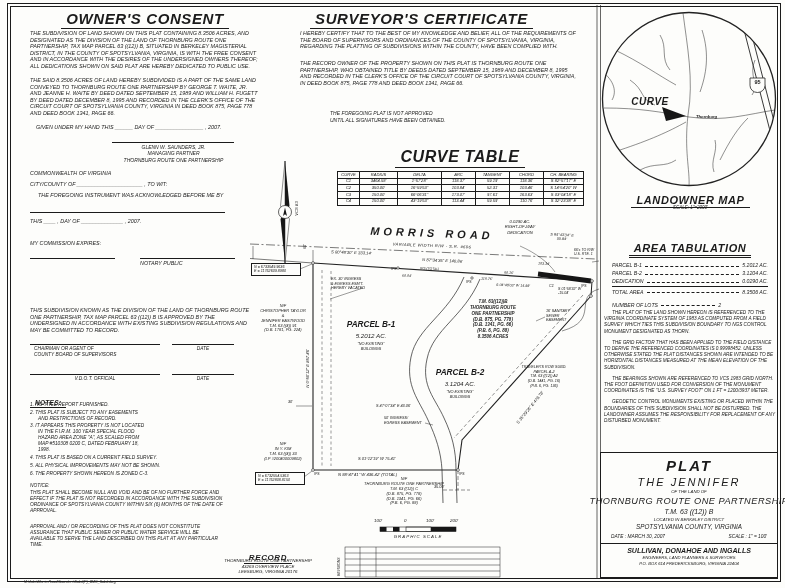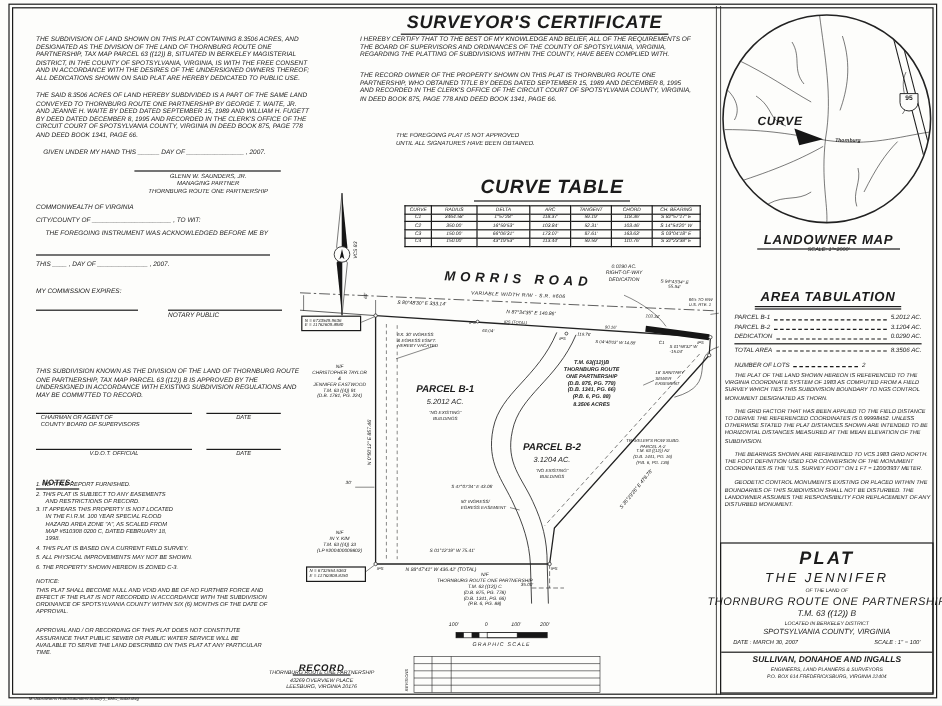--- a/index.html
+++ b/index.html
@@ -126,20 +126,23 @@
         <rect x="431" y="527" width="25" height="4.5" fill="#161616" stroke="none"></rect>
       </g>
 
       <g stroke-width="0.5">
         <rect x="345" y="547" width="155" height="30" fill="none"></rect>
         <path d="M345,553h155 M345,559h155 M345,565h155 M345,571h155 M360,547v30 M376,547v30"></path>
       </g>
     </g>
   </svg>
 
+  <div class="abs ctr" style="left:30px;top:10px;width:230px">
+    <span class="tl" style="font-size:15px">OWNER'S CONSENT</span>
+  </div>
   <div class="abs para" style="left:30px;top:30px;width:228px">THE SUBDIVISION OF LAND SHOWN ON THIS PLAT CONTAINING 8.3506 ACRES, AND DESIGNATED AS THE DIVISION OF THE LAND OF THORNBURG ROUTE ONE PARTNERSHIP, TAX MAP PARCEL 63 ((12)) B, SITUATED IN BERKELEY MAGISTERIAL DISTRICT, IN THE COUNTY OF SPOTSYLVANIA, VIRGINIA, IS WITH THE FREE CONSENT AND IN ACCORDANCE WITH THE DESIRES OF THE UNDERSIGNED OWNERS THEREOF; ALL DEDICATIONS SHOWN ON SAID PLAT ARE HEREBY DEDICATED TO PUBLIC USE.</div>
   <div class="abs para" style="left:30px;top:77px;width:228px">THE SAID 8.3506 ACRES OF LAND HEREBY SUBDIVIDED IS A PART OF THE SAME LAND CONVEYED TO THORNBURG ROUTE ONE PARTNERSHIP BY GEORGE T. WAITE, JR. AND JEANNE H. WAITE BY DEED DATED SEPTEMBER 15, 1989 AND WILLIAM H. FUGETT BY DEED DATED DECEMBER 8, 1995  AND RECORDED IN THE CLERK'S OFFICE OF THE CIRCUIT COURT OF SPOTSYLVANIA COUNTY, VIRGINIA IN DEED BOOK 875, PAGE 778 AND DEED BOOK 1341, PAGE 66.</div>
   <div class="abs para" style="left:36px;top:124px;width:220px">GIVEN UNDER  MY HAND THIS ______ DAY OF ________________ , 2007.</div>
   <div class="abs rule" style="left:112px;top:142px;width:122px"></div>
   <div class="abs pre ctr" style="left:96px;top:144px;width:155px;font-size:5px;line-height:1.25">GLENN W. SAUNDERS, JR.
 MANAGING PARTNER
 THORNBURG ROUTE ONE PARTNERSHIP</div>
 
   <div class="abs para" style="left:30px;top:170px;width:220px">COMMONWEALTH OF VIRGINIA</div>
   <div class="abs para" style="left:30px;top:181px;width:220px">CITY/COUNTY OF ______________________ , TO WIT:</div>
@@ -175,21 +178,21 @@
 1998.</div>
   <div class="abs p48 pre hang" style="left:30px;top:455px;width:190px">4.  THIS PLAT IS BASED ON A CURRENT FIELD SURVEY.</div>
   <div class="abs p48 pre hang" style="left:30px;top:463px;width:190px">5.  ALL PHYSICAL IMPROVEMENTS MAY NOT BE SHOWN.</div>
   <div class="abs p48 pre hang" style="left:30px;top:471px;width:190px">6.  THE PROPERTY SHOWN HEREON IS ZONED C-3.</div>
 
   <div class="abs p48" style="left:30px;top:483px;width:80px">NOTICE:</div>
   <div class="abs p48" style="left:30px;top:490px;width:195px">THIS PLAT SHALL BECOME NULL AND VOID AND BE OF NO FURTHER FORCE AND EFFECT IF THE PLAT IS NOT RECORDED IN ACCORDANCE WITH THE SUBDIVISION ORDINANCE OF SPOTSYLVANIA COUNTY WITHIN SIX (6) MONTHS OF THE DATE OF APPROVAL.</div>
   <div class="abs p48" style="left:30px;top:524px;width:195px">APPROVAL AND / OR RECORDING OF THIS PLAT DOES NOT CONSTITUTE ASSURANCE THAT PUBLIC SEWER OR PUBLIC WATER SERVICE WILL BE AVAILABLE TO SERVE THE LAND DESCRIBED ON THIS PLAT AT ANY PARTICULAR TIME.</div>
   <div class="abs" style="left:24px;top:580px;font-size:3.6px">M:\Jobs\Morris Road\Saunders\Subd(P)_BMC_Subd.dwg</div>
 
-  <div class="abs ctr" style="left:308px;top:10px;width:275px">
+  <div class="abs ctr" style="left:284px;top:10px;width:275px">
     <span class="tl" style="font-size:15px">SURVEYOR'S CERTIFICATE</span>
   </div>
   <div class="abs para" style="left:300px;top:30px;width:278px">I HEREBY CERTIFY THAT TO THE BEST OF MY KNOWLEDGE AND BELIEF, ALL OF THE REQUIREMENTS OF THE BOARD OF SUPERVISORS AND ORDINANCES OF THE COUNTY OF SPOTSYLVANIA, VIRGINIA, REGARDING THE PLATTING OF SUBDIVISIONS WITHIN THE COUNTY, HAVE BEEN COMPLIED WITH.</div>
   <div class="abs para" style="left:300px;top:60px;width:278px">THE RECORD OWNER OF THE PROPERTY SHOWN ON THIS PLAT IS THORNBURG ROUTE ONE PARTNERSHIP, WHO OBTAINED TITLE BY DEEDS DATED SEPTEMBER 15, 1989 AND DECEMBER 8, 1995 AND RECORDED IN THE CLERK'S OFFICE OF THE CIRCUIT COURT OF SPOTSYLVANIA COUNTY, VIRGINIA, IN DEED BOOK 875, PAGE 778 AND DEED BOOK 1341, PAGE 66.</div>
   <div class="abs pre" style="left:330px;top:110px;width:210px;font-size:5px;line-height:1.3">THE FOREGOING PLAT IS NOT APPROVED
 UNTIL ALL SIGNATURES HAVE BEEN OBTAINED.</div>
 
   <div class="abs ctr" style="left:337px;top:148px;width:246px">
     <span class="tl" style="font-size:16px">CURVE  TABLE</span>
     <table class="cv" style="margin-top:3px">

